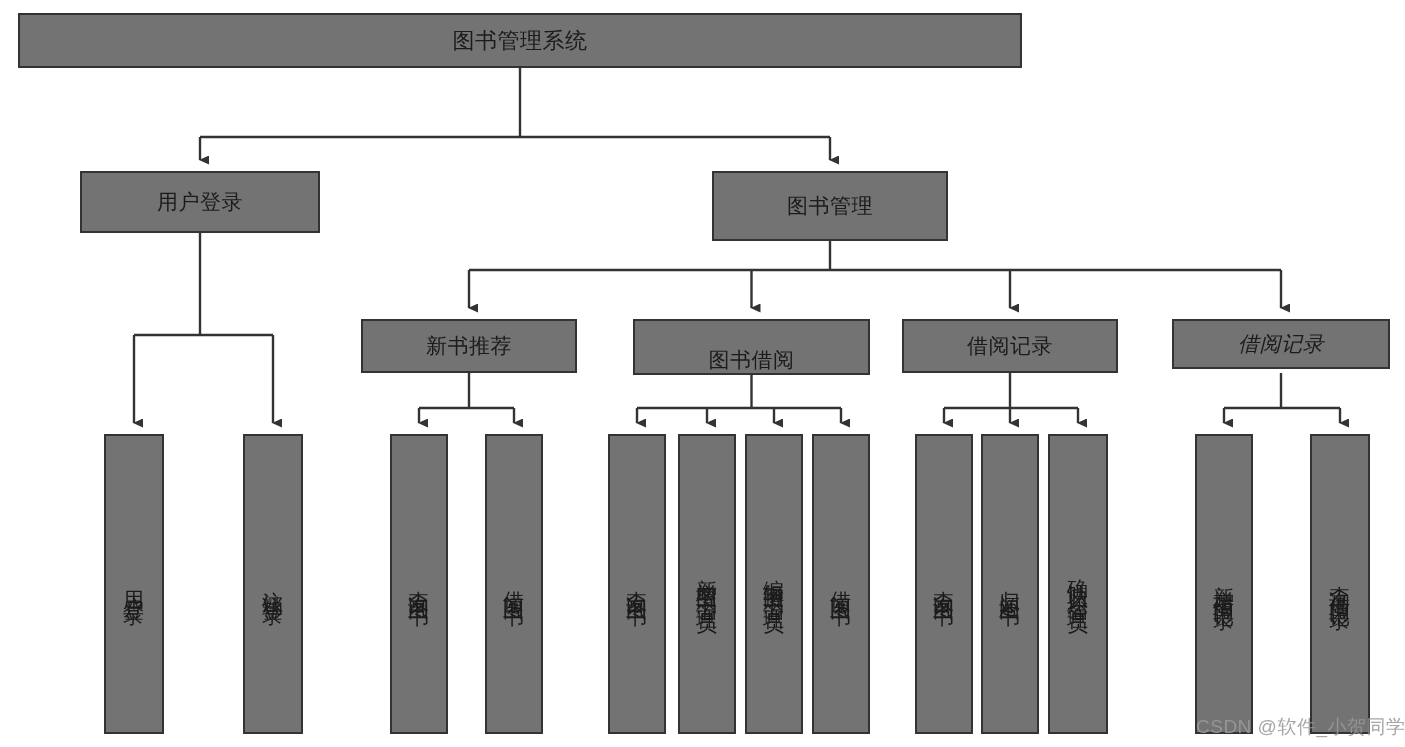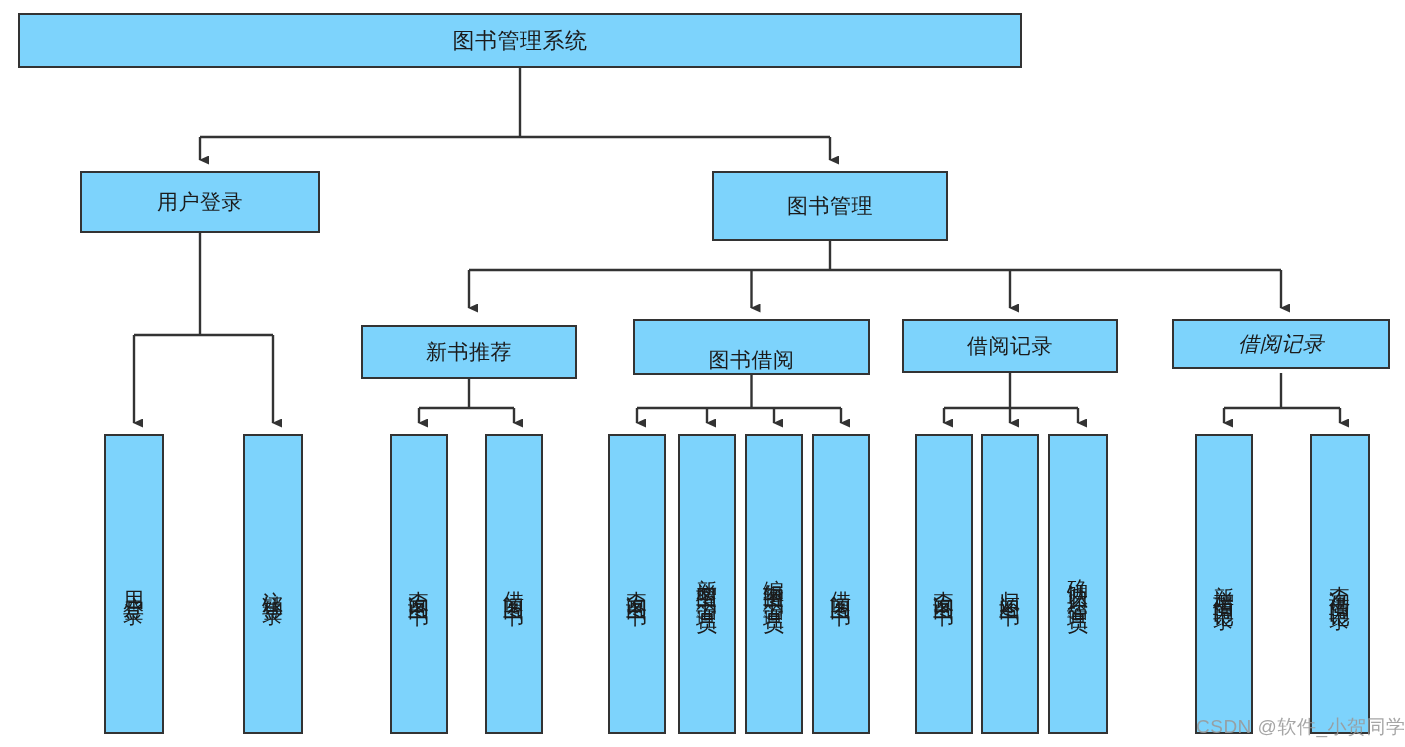--- a/index.html
+++ b/index.html
@@ -23,21 +23,21 @@
     position: absolute;
     top: 0;
     left: 0;
     width: 1405px;
     height: 747px;
     pointer-events: none;
   }
   .node {
     position: absolute;
     box-sizing: border-box;
-    background: #7dd3fc;
+    background: #737373;
     border: 2px solid #333333;
     display: flex;
     align-items: center;
     justify-content: center;
     overflow: hidden;
   }
   .node .label {
     color: #1b1b1b;
     font-size: 21px;
     line-height: 1.18;
@@ -117,21 +117,21 @@
   <div id="node-layer">
       <div class="node root" style="left: 18px; top: 13px; width: 1004px; height: 55px;">
         <span class="label">图书管理系统</span>
       </div>
       <div class="node" style="left: 80px; top: 171px; width: 240px; height: 62px;">
         <span class="label">用户登录</span>
       </div>
       <div class="node" style="left: 712px; top: 171px; width: 236px; height: 70px;">
         <span class="label">图书管理</span>
       </div>
-      <div class="node" style="left: 361px; top: 319px; width: 216px; height: 54px; margin-top: 6px;">
+      <div class="node" style="left: 361px; top: 319px; width: 216px; height: 54px;">
         <span class="label">新书推荐</span>
       </div>
       <div class="node" style="left: 633px; top: 319px; width: 237px; height: 56px; align-items: flex-end;">
         <span class="label">图书借阅</span>
       </div>
       <div class="node" style="left: 902px; top: 319px; width: 216px; height: 54px;">
         <span class="label">借阅记录</span>
       </div>
       <div class="node" style="left: 1172px; top: 319px; width: 218px; height: 50px; font-style: italic;">
         <span class="label">借阅记录</span>

